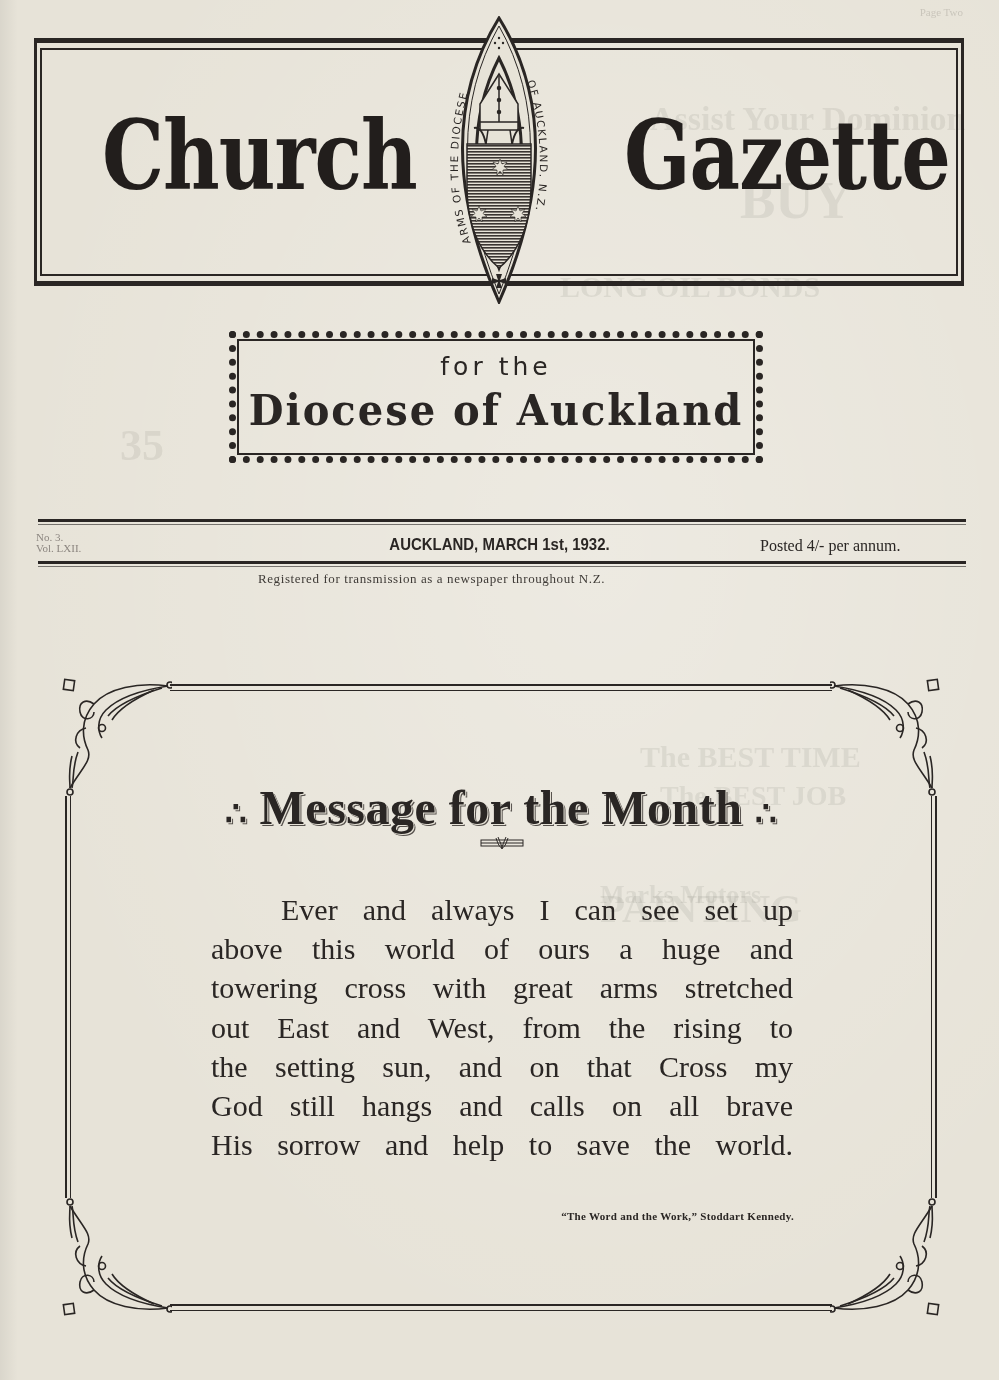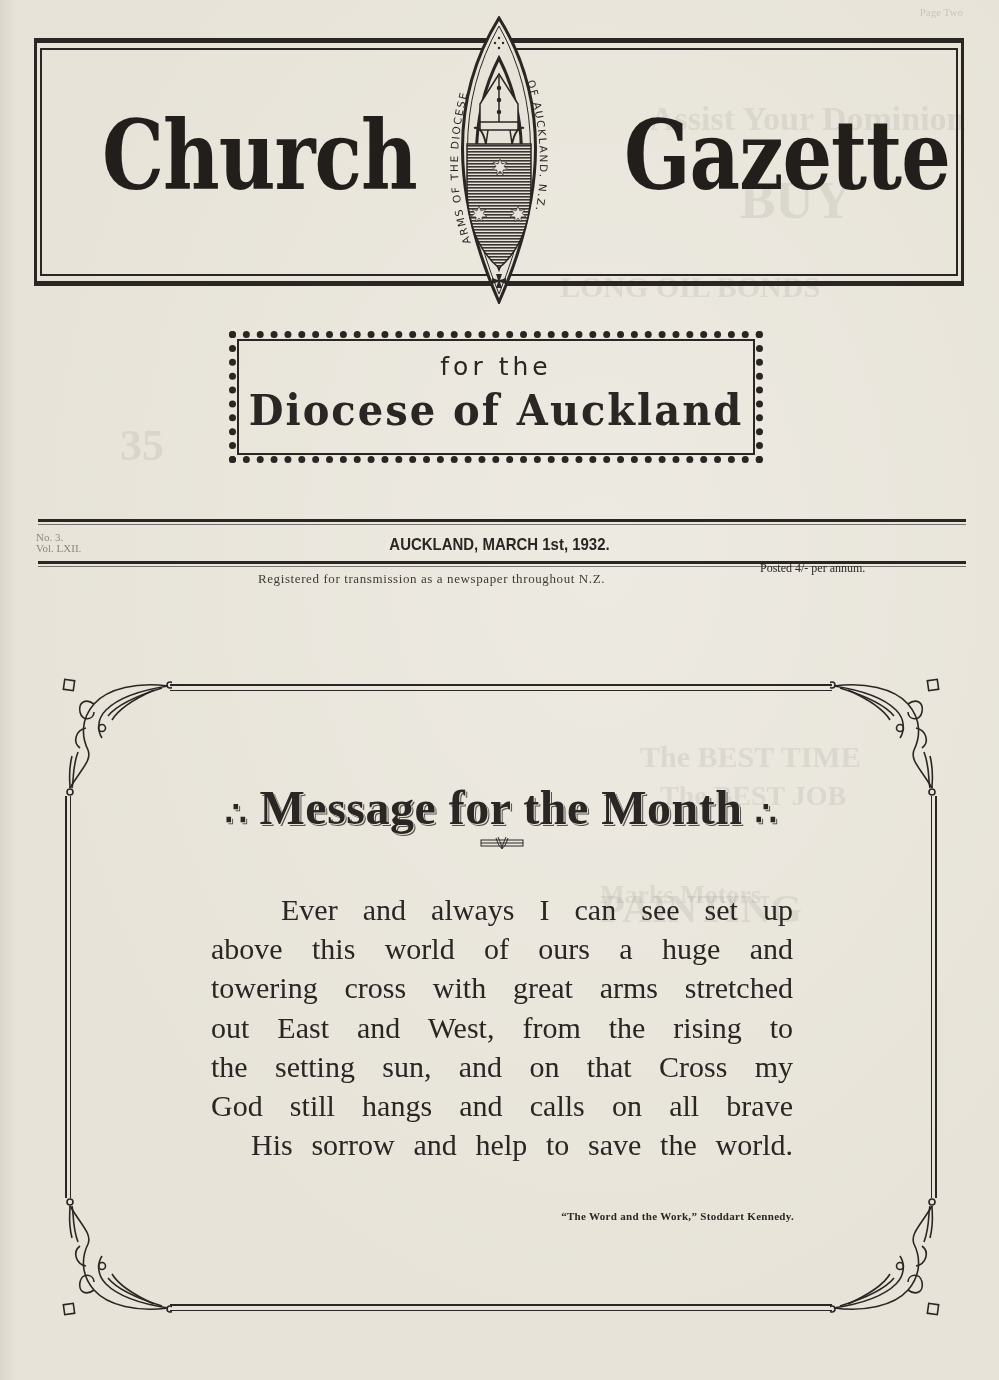--- a/index.html
+++ b/index.html
@@ -79,21 +79,21 @@
     .issue-info {
       position: absolute; left: 36px; top: 532px; font-size: 11px; line-height: 11px;
       color: #8c8680;
     }
     .dateline {
       position: absolute; left: 0; width: 999px; top: 535px; text-align: center;
       font-family: "Liberation Sans", sans-serif; font-weight: bold; font-size: 17px;
       transform: scaleX(0.88);
     }
     .price {
-      position: absolute; left: 760px; top: 537px; font-size: 12px; margin-top: 24px;
+      position: absolute; left: 760px; top: 537px; font-size: 16px;
     }
     .registered {
       position: absolute; left: 0; width: 863px; top: 571px; text-align: center;
       font-size: 13px; letter-spacing: 0.6px; color: #3e3a36;
     }
 
     
     .panel { position: absolute; left: 58px; top: 676px; width: 886px; height: 642px; }
     .panel-rule-h {
       position: absolute; left: 112px; right: 112px; height: 2px; background: #2a2624;
@@ -112,21 +112,21 @@
     .title-ornament {
       position: absolute; left: 422px; top: 160px; width: 44px; height: 14px;
     }
     .message-body {
       position: absolute; left: 153px; width: 582px; top: 214px;
       font-size: 30px; line-height: 39.2px; text-align: justify;
       text-align-last: justify; color: #2a2624;
     }
     .message-body .line { display: block; text-align: justify; text-align-last: justify; white-space: nowrap; }
     .message-body .line.first { padding-left: 70px; }
-    .message-body .line.last { text-align-last: justify; margin-left: 40px; }
+    .message-body .line.last { text-align-last: justify; }
     .attribution {
       position: absolute; right: 150px; top: 534px;
       font-size: 11px; font-weight: bold; letter-spacing: 0.3px;
     }
   </style>
 </head>
 <body>
 
 <div class="paper-shade"></div>
 <div class="page-number">Page Two</div>

